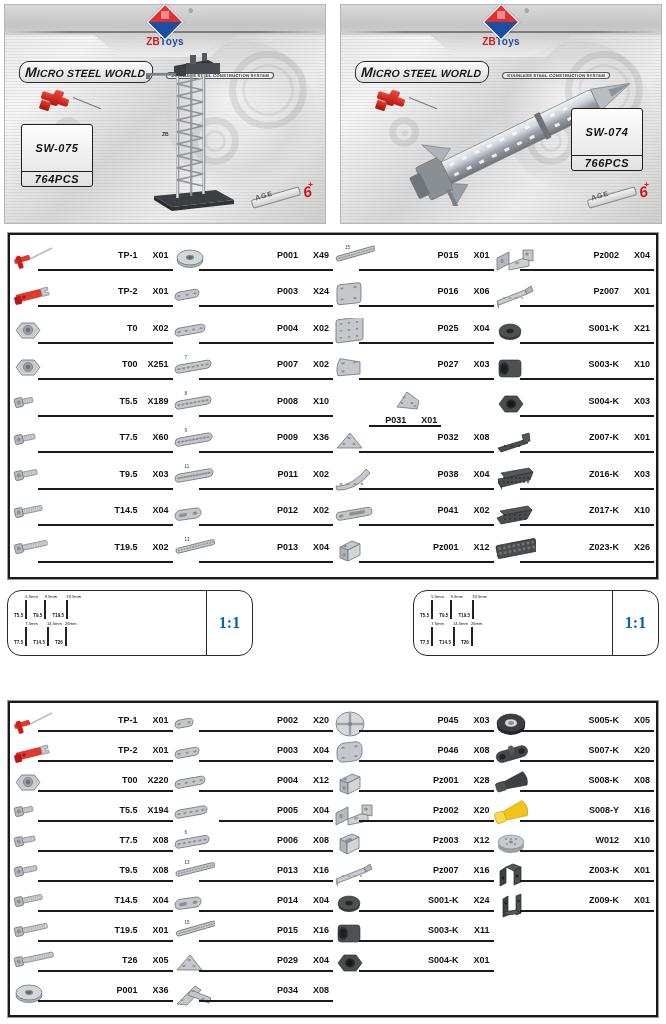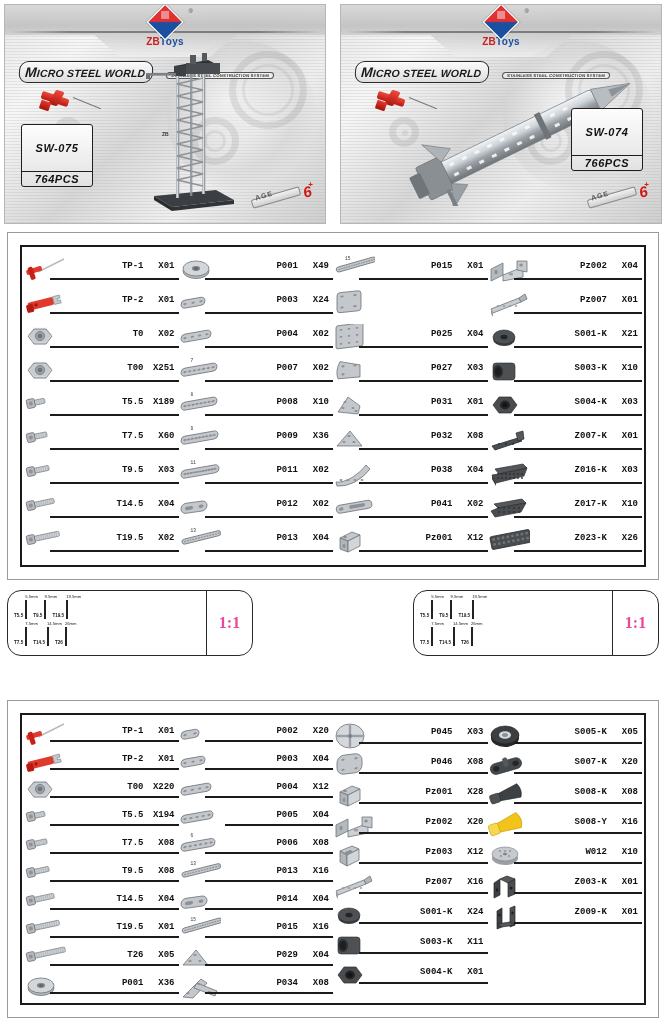--- a/index.html
+++ b/index.html
@@ -175,22 +175,21 @@
   
   .artwork { position: absolute; pointer-events: none; }
   .tower { left: 44%; top: 18%; width: 92px; height: 172px; }
   .rocket { left: 16%; top: 28%; width: 260px; height: 140px; }
 
   
   .parts-table {
     position: absolute; left: 7px; right: 7px;
     border: 1px solid #9a9a9a;
     background: #fff;
-    padding: 12px;
-    font-family: Liberation Mono, monospace;
+    padding: 0;
   }
   .parts-table-inner {
     border: 2.5px solid #1a1a1a;
     height: 100%;
     display: flex;
     padding: 6px 2px 6px 2px;
   }
   .parts-col { flex: 1 1 0; display: flex; flex-direction: column; justify-content: flex-start; }
   .part-row {
     position: relative;
@@ -262,21 +261,21 @@
   }
   .scale-bar {
     height: 8px; border-left: 1.2px solid #222; border-right: 1.2px solid #222;
     border-top: 1px solid #222; border-bottom: 1px solid #222;
     background: repeating-linear-gradient(90deg, #6a6a6a 0 .6px, #ffffff .6px 1.6px);
   }
   .scale-ratio {
     width: 46px; flex: none;
     border-left: 1.5px solid #2a2a2a;
     display: flex; align-items: center; justify-content: center;
-    font-size: 16px; font-weight: bold; color: #ec4899;
+    font-size: 16px; font-weight: bold; color: #0369a1;
     font-family: "Liberation Serif", serif;
   }
 </style>
 </head>
 <body>
 
 <div id="page">
 
   <div class="boxes">
 
@@ -865,20 +864,25 @@
               <svg width="42" height="28" viewBox="0 0 42 28">
                 <g transform="translate(4,3) skewY(-6)">
       <rect x="0" y="0" width="24" height="20" rx="3" fill="#c4c8cc" stroke="#6f7478" stroke-width=".8"></rect>
       <ellipse cx="5" cy="4" rx="1.7" ry="1.02" fill="#8c9196"></ellipse>
                   <ellipse cx="18" cy="4" rx="1.7" ry="1.02" fill="#8c9196"></ellipse>
                   <ellipse cx="5" cy="15" rx="1.7" ry="1.02" fill="#8c9196"></ellipse>
                   <ellipse cx="18" cy="15" rx="1.7" ry="1.02" fill="#8c9196"></ellipse>
                 </g>
               </svg>
             </div>
+            <div class="part-meta">
+              <span class="part-rule"></span>
+              <span class="part-name">P016</span>
+              <span class="part-qty">X06</span>
+            </div>
           </div>
           <div class="part-row" style="height: 36.5px;">
             <div class="part-icon">
               <svg width="42" height="28" viewBox="0 0 42 28">
                 <g transform="translate(3,2) skewY(-7)">
       <rect x="0" y="0" width="27" height="23" rx="2" fill="#c4c8cc" stroke="#6f7478" stroke-width=".8"></rect>
       <ellipse cx="5" cy="4.5" rx="1.4" ry="0.84" fill="#8c9196"></ellipse>
                   <ellipse cx="13" cy="4.5" rx="1.4" ry="0.84" fill="#8c9196"></ellipse>
                   <ellipse cx="21" cy="4.5" rx="1.4" ry="0.84" fill="#8c9196"></ellipse>
                   <ellipse cx="5" cy="11.5" rx="1.4" ry="0.84" fill="#8c9196"></ellipse>
@@ -906,21 +910,21 @@
                   <ellipse cx="7" cy="14" rx="1.7" ry="1.02" fill="#8c9196"></ellipse>
                 </g>
               </svg>
             </div>
             <div class="part-meta">
               <span class="part-rule"></span>
               <span class="part-name">P027</span>
               <span class="part-qty">X03</span>
             </div>
           </div>
-          <div class="part-row" style="height: 36.5px;">
+          <div class="part-row" style="height: 36.5px; flex-direction: column;">
             <div class="part-icon">
               <svg width="42" height="28" viewBox="0 0 42 28">
     <g transform="translate(3,4)">
                   <polygon points="2,16 12,1 24,10 22,18" fill="#c4c8cc" stroke="#6f7478" stroke-width=".8"></polygon>
                   <ellipse cx="7" cy="12" rx="1.6" ry="0.96" fill="#8c9196"></ellipse>
                   <ellipse cx="17" cy="12" rx="1.6" ry="0.96" fill="#8c9196"></ellipse>
                   <ellipse cx="9" cy="6" rx="1.6" ry="0.96" fill="#8c9196"></ellipse>
                   <ellipse cx="20" cy="15" rx="1.6" ry="0.96" fill="#8c9196"></ellipse>
                 </g>
               </svg>

